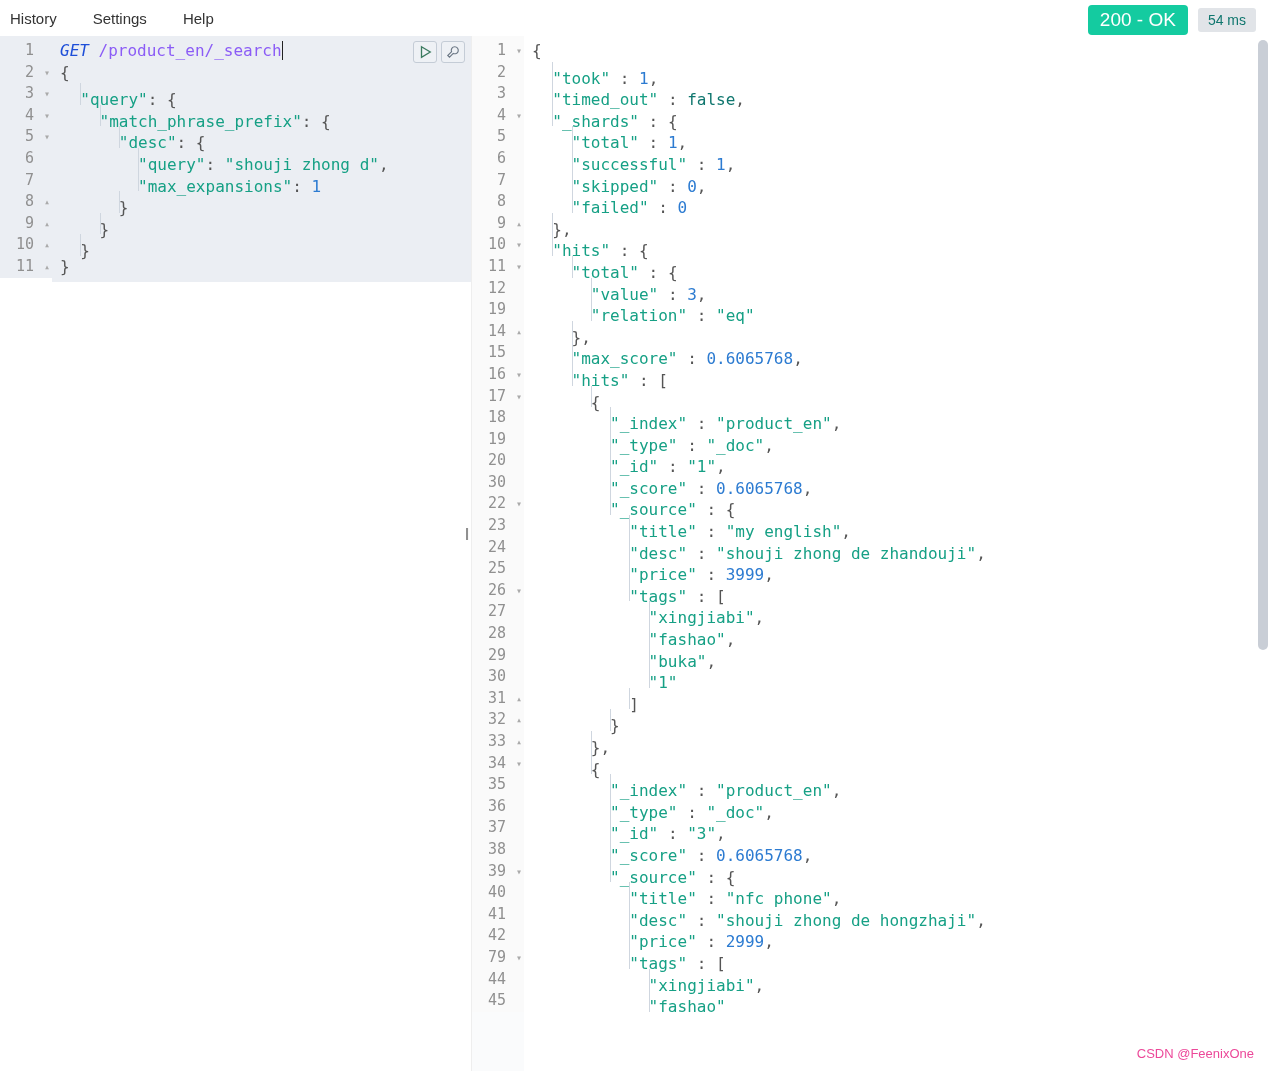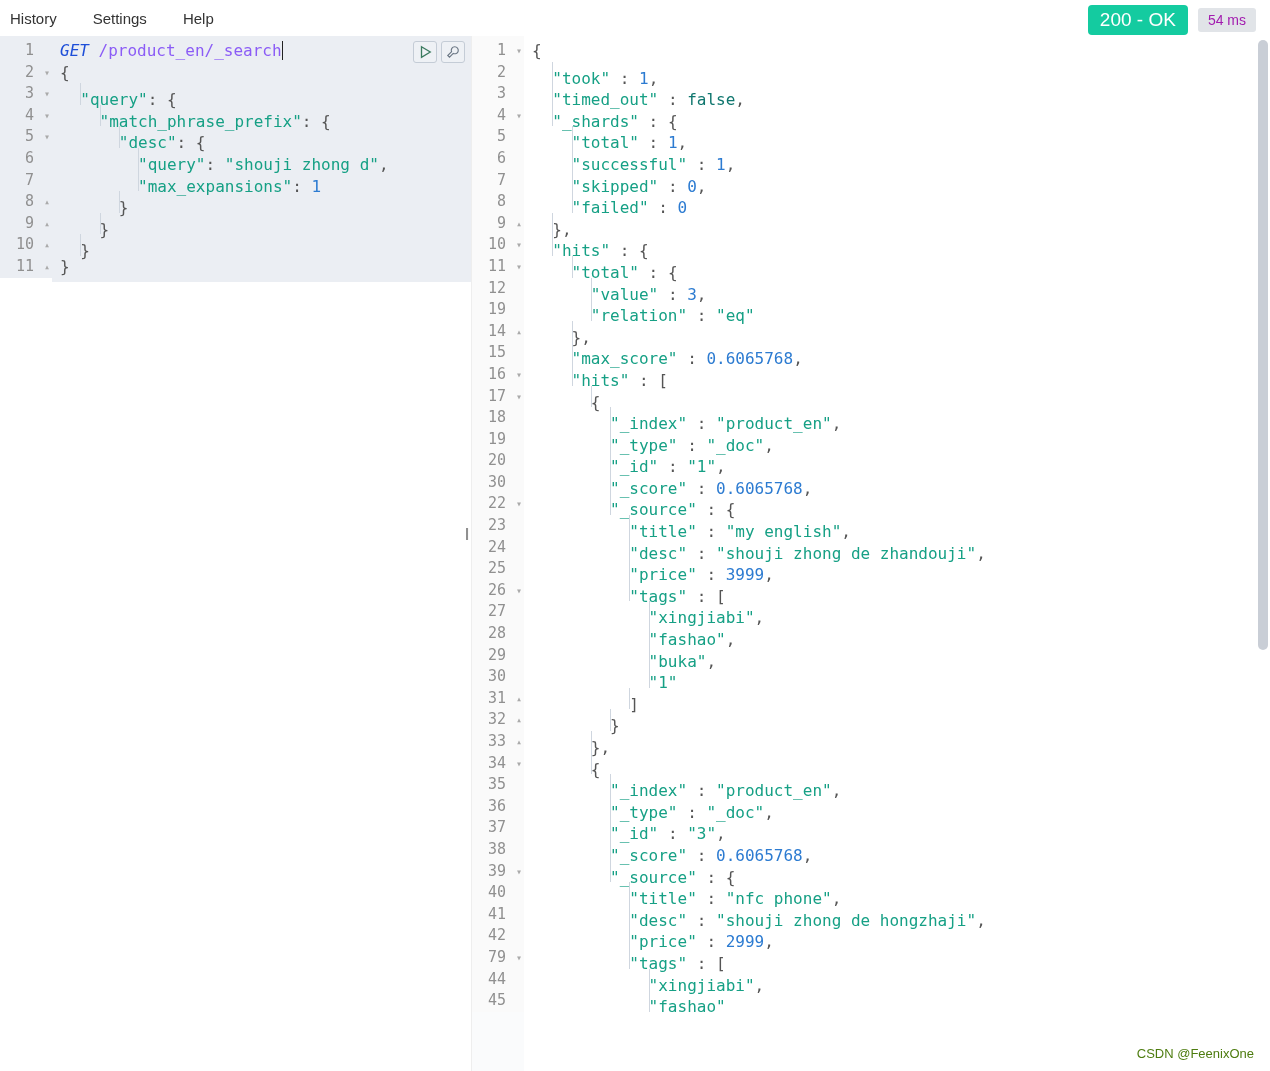--- a/index.html
+++ b/index.html
@@ -1,21 +1,21 @@
 <!DOCTYPE html>
 <html><head>
 <meta charset="utf-8">
 <style>
   * { box-sizing: border-box; margin: 0; padding: 0; }
   html, body { width: 1270px; height: 1071px; font-family: Arial, Helvetica, sans-serif; background: #fff; overflow: hidden; }
   .menubar { height: 36px; display: flex; align-items: center; padding: 0 10px; gap: 36px; font-size: 15px; color: #333; position: relative; }
   .menubar .menu-item { cursor: pointer; }
   .menubar .right { position: absolute; right: 14px; top: 5px; display: flex; gap: 10px; align-items: center; }
   .status-ok { background: #14cba0; color: #fff; padding: 4px 12px; border-radius: 4px; font-size: 19px; font-weight: 500; margin-left: 32px; }
-  .status-time { background: #e1e4e8; color: #a21caf; padding: 4px 10px; border-radius: 3px; font-size: 14px; }
+  .status-time { background: #e1e4e8; color: #0f766e; padding: 4px 10px; border-radius: 3px; font-size: 14px; }
   .panes { display: flex; height: calc(100% - 36px); position: relative; }
   .splitter { position: absolute; left: 465px; top: 490px; font-size: 12px; color: #888; letter-spacing: -2px; cursor: col-resize; }
   .editor { position: relative; height: 100%; font-family: Menlo, Consolas, monospace; font-size: 16px; }
   .editor-left { width: 472px; border-right: 1px solid #eee; }
   .editor-right { flex: 1; }
   .gutter { position: absolute; left: 0; top: 0; width: 52px; text-align: right; color: #909090; background: #fafafa; padding-top: 4px; user-select: none; }
   .gutter .ln { height: 21.6px; line-height: 21.6px; padding-right: 18px; position: relative; font-size: 15px; }
   .gutter .fold::after { content: "▾"; position: absolute; right: 2px; top: 0; font-size: 10px; color: #aaa; }
   .gutter .foldup::after { content: "▴"; position: absolute; right: 2px; top: 0; font-size: 10px; color: #aaa; }
   .code { position: absolute; left: 52px; right: 0; top: 0; padding: 4px 8px 4px 8px; white-space: pre; line-height: 21.6px; font-family: Menlo, Consolas, monospace; }
@@ -30,21 +30,21 @@
   .tok-num    { color: #2c7bd1; }
   .tok-bool   { color: #0f766e; }
   .tok-punct  { color: #555; }
   .tok-brace  { color: #555; }
   .cursor { border-right: 1px solid #222; }
   .guide { border-left: 1px solid #cfd6df; display: inline-block; height: 21.6px; margin-left: 1px; margin-right: -1px; }
   .run-btns { position: absolute; top: 5px; right: 6px; display: flex; gap: 4px; z-index: 5; }
   .run-btn { width: 24px; height: 22px; border: 1px solid #c4ccd6; background: #eef1f5; display: flex; align-items: center; justify-content: center; border-radius: 3px; cursor: pointer; }
   .run-btn svg { width: 14px; height: 14px; }
   .scrollbar { position: absolute; right: 2px; top: 4px; width: 10px; height: 610px; background: #c9ced6; border-radius: 5px; }
-  .watermark { position: absolute; right: 16px; bottom: 10px; font-size: 13px; color: #4d7c0f; font-family: Arial, sans-serif; }
+  .watermark { position: absolute; right: 16px; bottom: 10px; font-size: 13px; color: #ec4899; font-family: Arial, sans-serif; }
   .right-gutter-bg { position:absolute; left:0; top:0; bottom:0; width:52px; background:#fafbfc; }
 </style>
 </head>
 <body>
 
 <div class="menubar">
   <span class="menu-item">History</span>
   <span class="menu-item">Settings</span>
   <span class="menu-item">Help</span>
   <div class="right">

